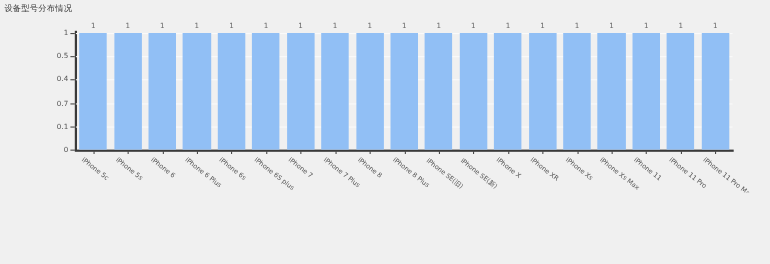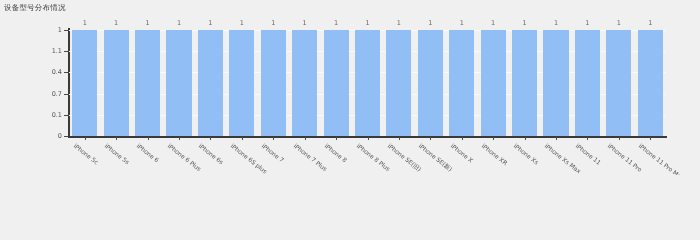--- a/index.html
+++ b/index.html
@@ -131,21 +131,21 @@
       <div class="y-tick-mark" style="top: 93.6px;"></div>
       <div class="y-tick-wrap" style="top: 93.6px;">
         <div class="y-tick-label">0.7</div>
       </div>
       <div class="y-tick-mark" style="top: 72.4px;"></div>
       <div class="y-tick-wrap" style="top: 72.4px;">
         <div class="y-tick-label">0.4</div>
       </div>
       <div class="y-tick-mark" style="top: 51.2px;"></div>
       <div class="y-tick-wrap" style="top: 51.2px;">
-        <div class="y-tick-label">1.1</div>
+        <div class="y-tick-label">0.5</div>
       </div>
       <div class="y-tick-mark" style="top: 30px;"></div>
       <div class="y-tick-wrap" style="top: 30px;">
         <div class="y-tick-label">1</div>
       </div>
     </div>
   <div id="plot-area">
       <div class="gridline" style="top: 84.8px;"></div>
       <div class="gridline" style="top: 63.6px;"></div>
       <div class="gridline" style="top: 42.4px;"></div>

